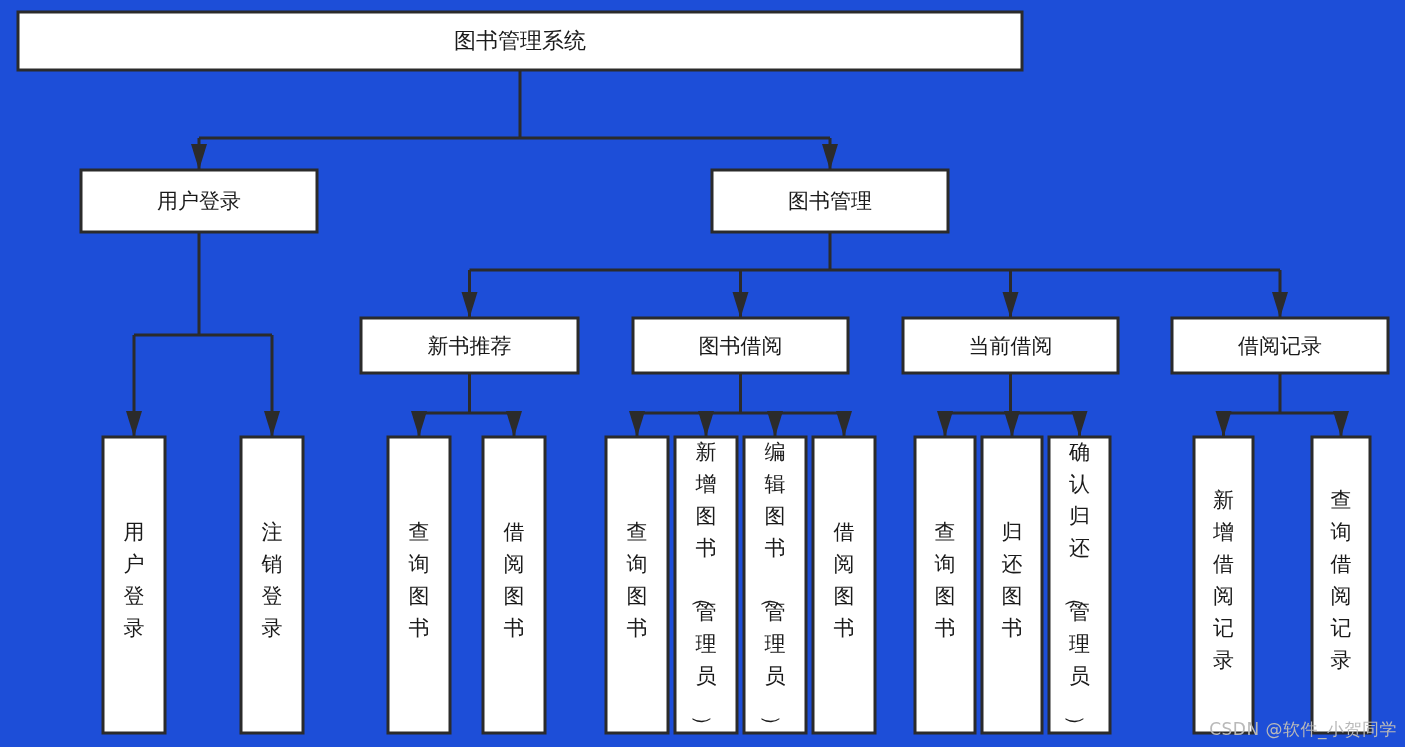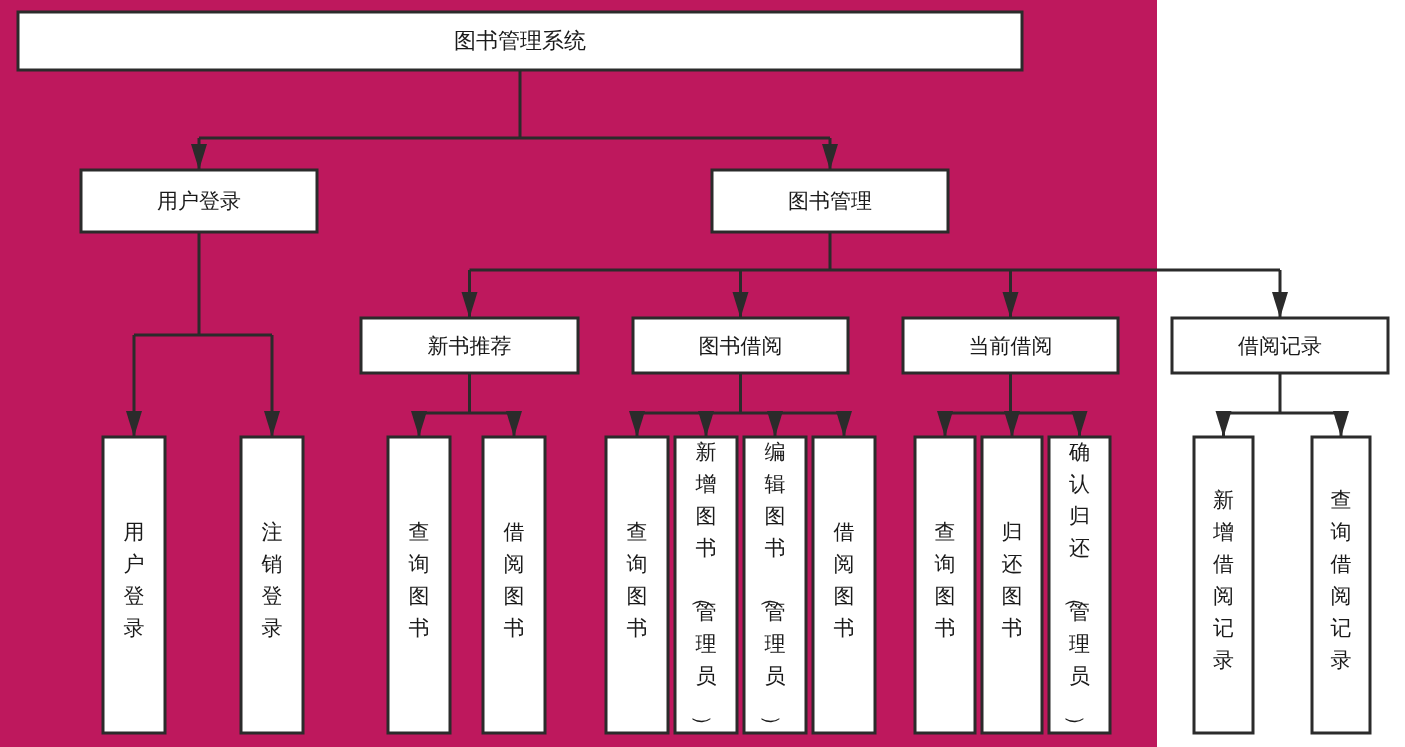--- a/index.html
+++ b/index.html
@@ -9,23 +9,23 @@
     background: #ffffff;
   }
   body {
     width: 1405px;
     height: 747px;
     font-family: "DejaVu Sans", "Liberation Sans", sans-serif;
     overflow: hidden;
   }
   #diagram-root {
     position: relative;
-    width: 1157px;
+    width: 1405px;
     height: 747px;
-    background: #be185d;
+    background: #1d4ed8;
   }
   svg.diagram-canvas {
     position: absolute;
     left: 0;
     top: 0;
     width: 1405px;
     height: 747px;
     display: block;
   }
   .node-box {
@@ -206,13 +206,14 @@
         <g>
           <rect x="1194" y="437" width="59" height="296" class="node-box"></rect>
           <text x="1223.5" y="507" class="leaf-label"><tspan x="1223.5" dy="0">新</tspan><tspan x="1223.5" dy="32">增</tspan><tspan x="1223.5" dy="32">借</tspan><tspan x="1223.5" dy="32">阅</tspan><tspan x="1223.5" dy="32">记</tspan><tspan x="1223.5" dy="32">录</tspan></text>
         </g>
         <g>
           <rect x="1312" y="437" width="58" height="296" class="node-box"></rect>
           <text x="1341" y="507" class="leaf-label"><tspan x="1341" dy="0">查</tspan><tspan x="1341" dy="32">询</tspan><tspan x="1341" dy="32">借</tspan><tspan x="1341" dy="32">阅</tspan><tspan x="1341" dy="32">记</tspan><tspan x="1341" dy="32">录</tspan></text>
         </g>
       </g>
   </svg>
+  <div class="watermark">CSDN @软件_小贺同学</div>
 </div>
 
 </body></html>

